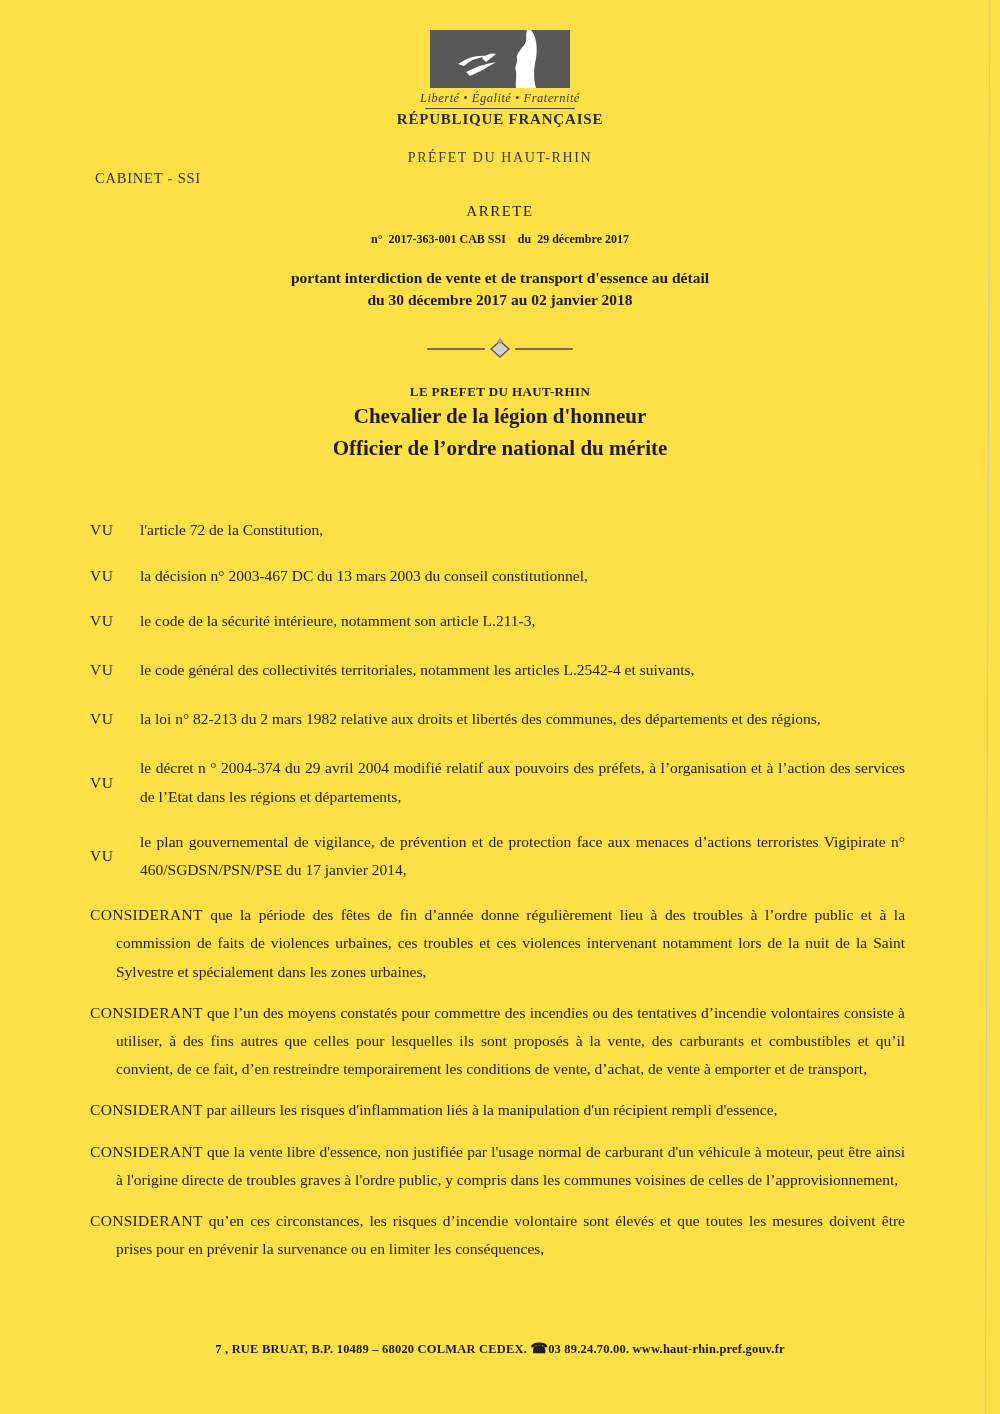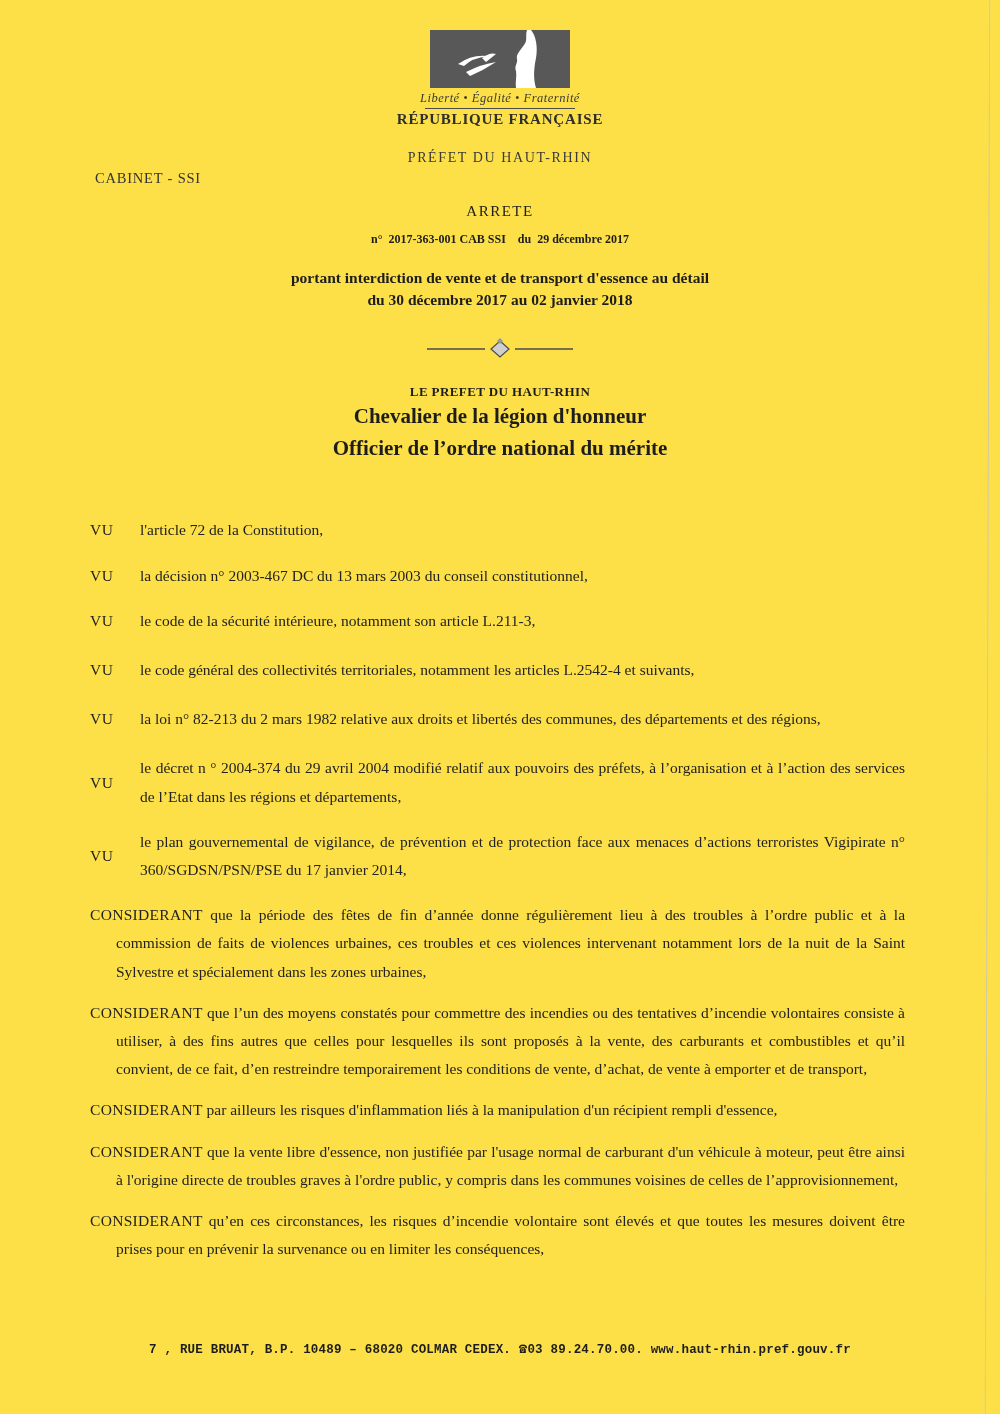--- a/index.html
+++ b/index.html
@@ -74,21 +74,21 @@
   .considerant{
     font-size:15.5px;line-height:1.82;text-align:justify;
     padding-left:26px;text-indent:-26px;
     margin:0 0 13px 0;
   }
   .considerant .c-label{letter-spacing:.3px;}
   
   .footer{
     position:absolute;left:0;top:1340px;width:100%;
     text-align:center;
-    font-family:Liberation Mono, monospace;
+    font-family:Liberation Serif, serif;
     font-weight:bold;font-size:12.5px;color:#1d1d1d;letter-spacing:.2px;
   }
   .footer .phone-icon{font-size:14px;}
 </style>
 </head>
 <body>
 
 <div class="page">
   <div class="scan-line"></div>
 
@@ -157,21 +157,21 @@
     <div class="vu-row sp">
       <span class="vu-label">VU</span>
       <span class="vu-text">la loi n° 82-213 du 2 mars 1982 relative aux droits et libertés des communes, des départements et des régions,</span>
     </div>
     <div class="vu-row">
       <span class="vu-label">VU</span>
       <span class="vu-text">le décret n ° 2004-374 du 29 avril 2004 modifié relatif aux pouvoirs des préfets, à l’organisation et à l’action des services de l’Etat dans les régions et départements,</span>
     </div>
     <div class="vu-row">
       <span class="vu-label">VU</span>
-      <span class="vu-text">le plan gouvernemental de vigilance, de prévention et de protection face aux menaces d’actions terroristes Vigipirate n° 360/SGDSN/PSN/PSE du 17 janvier 2014,</span>
+      <span class="vu-text">le plan gouvernemental de vigilance, de prévention et de protection face aux menaces d’actions terroristes Vigipirate n° 460/SGDSN/PSN/PSE du 17 janvier 2014,</span>
     </div>
 
     <p class="considerant"><span class="c-label">CONSIDERANT</span> <span>que la période des fêtes de fin d’année donne régulièrement lieu à des troubles à l’ordre public et à la commission de faits de violences urbaines, ces troubles et ces violences intervenant notamment lors de la nuit de la Saint Sylvestre et spécialement dans les zones urbaines,</span></p>
     <p class="considerant"><span class="c-label">CONSIDERANT</span> <span>que l’un des moyens constatés pour commettre des incendies ou des tentatives d’incendie volontaires consiste à utiliser, à des fins autres que celles pour lesquelles ils sont proposés à la vente, des carburants et combustibles et qu’il convient, de ce fait, d’en restreindre temporairement les conditions de vente, d’achat, de vente à emporter et de transport,</span></p>
     <p class="considerant"><span class="c-label">CONSIDERANT</span> <span>par ailleurs les risques d'inflammation liés à la manipulation d'un récipient rempli d'essence,</span></p>
     <p class="considerant"><span class="c-label">CONSIDERANT</span> <span>que la vente libre d'essence, non justifiée par l'usage normal de carburant d'un véhicule à moteur, peut être ainsi à l'origine directe de troubles graves à l'ordre public, y compris dans les communes voisines de celles de l’approvisionnement,</span></p>
     <p class="considerant"><span class="c-label">CONSIDERANT</span> <span>qu’en ces circonstances, les risques d’incendie volontaire sont élevés et que toutes les mesures doivent être prises pour en prévenir la survenance ou en limiter les conséquences,</span></p>
 
   </div>
 

